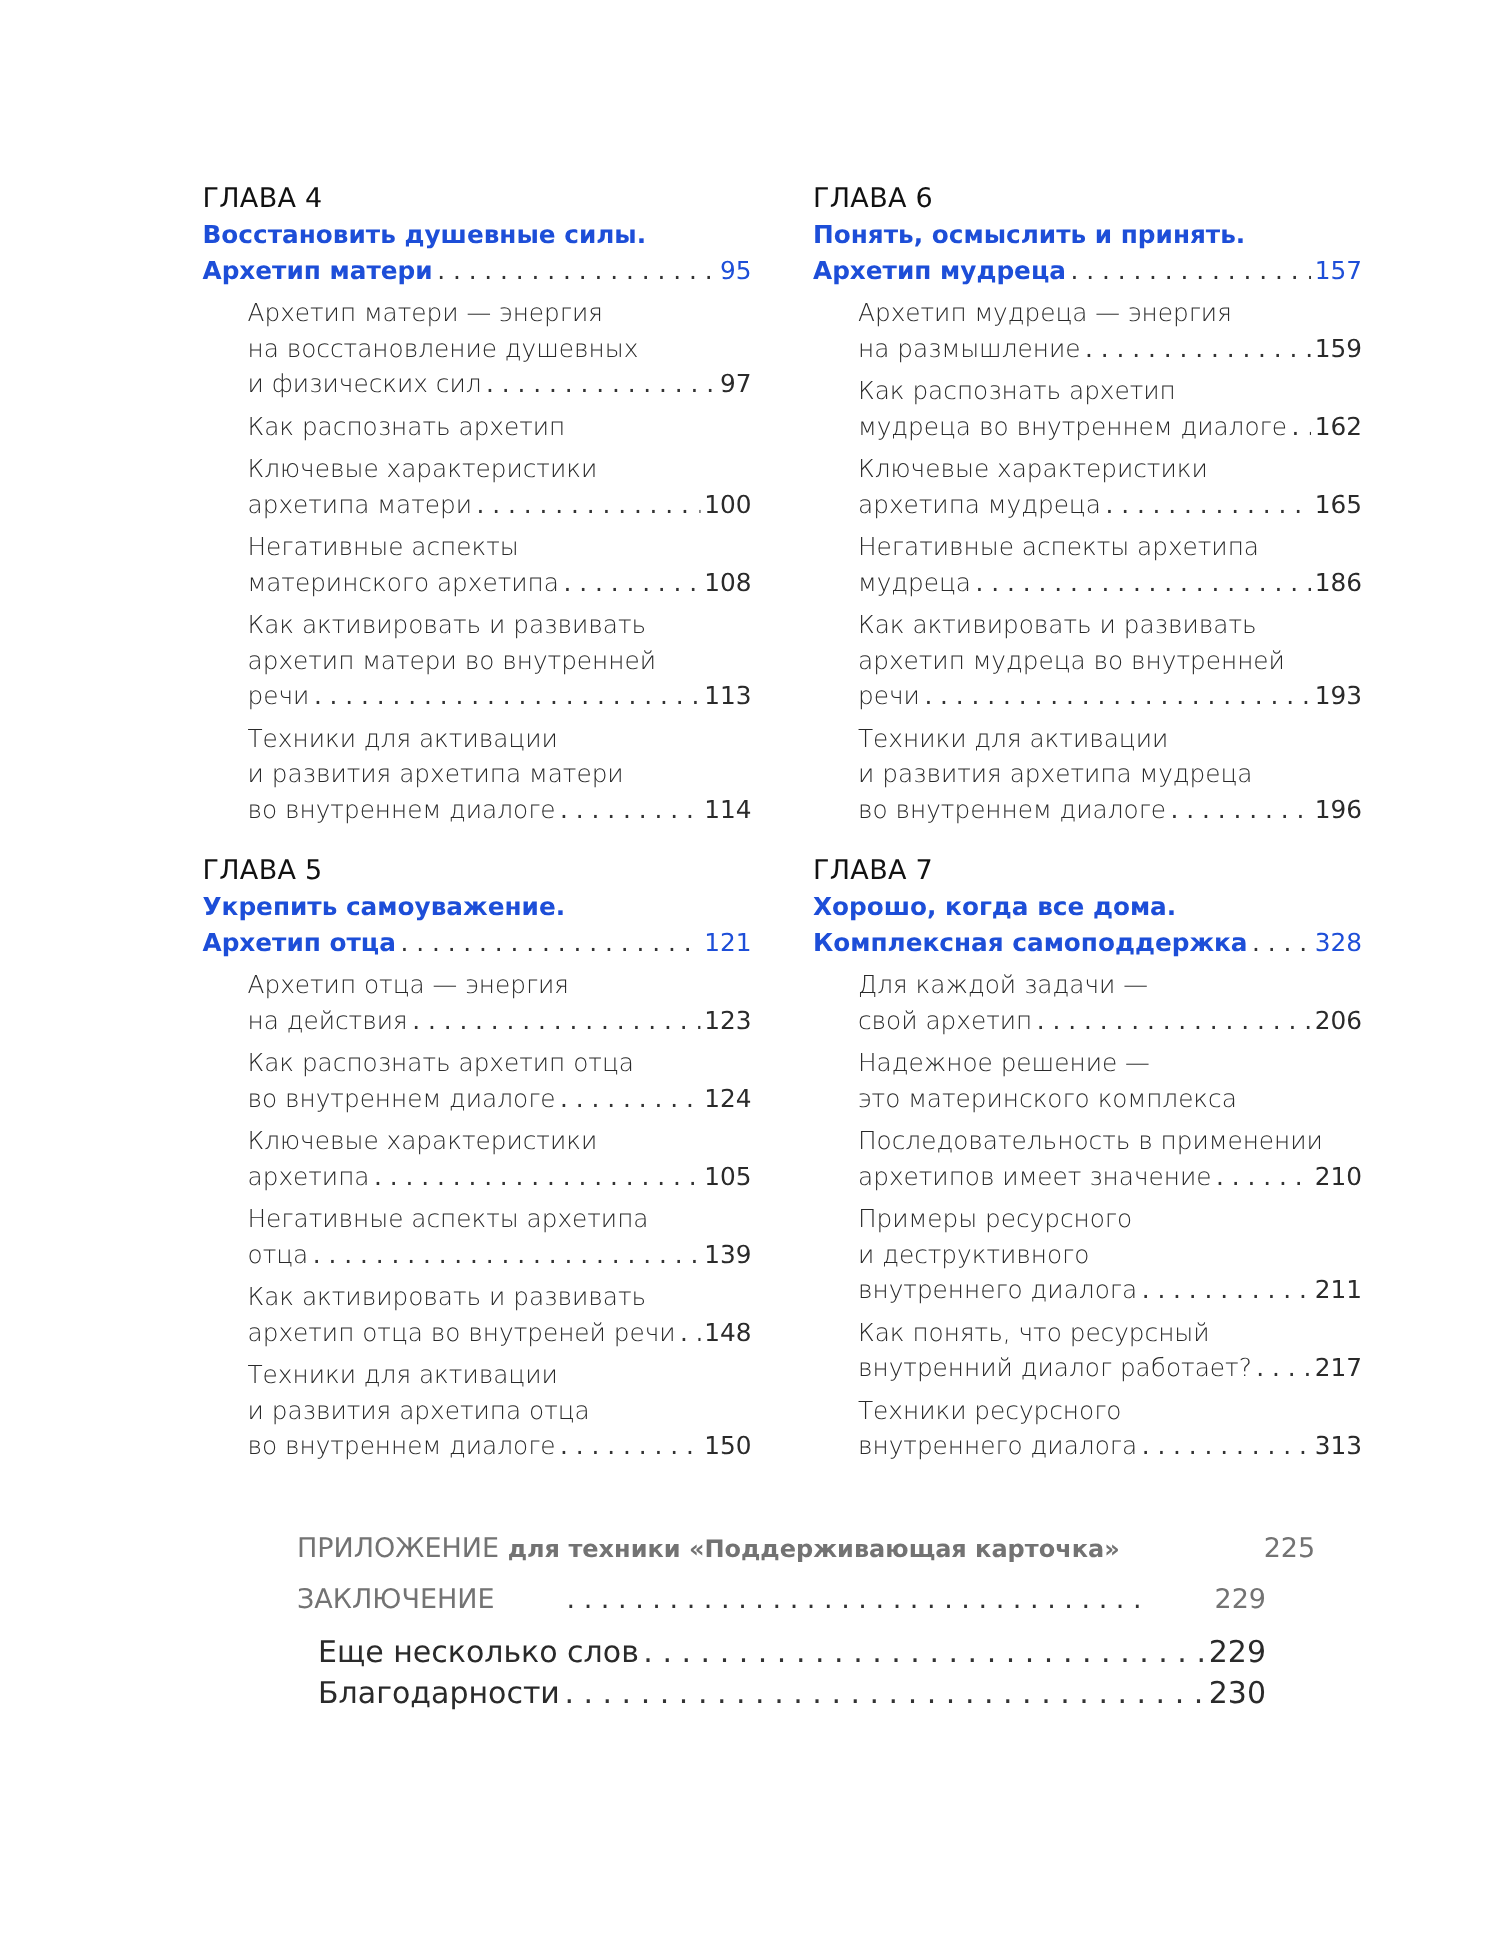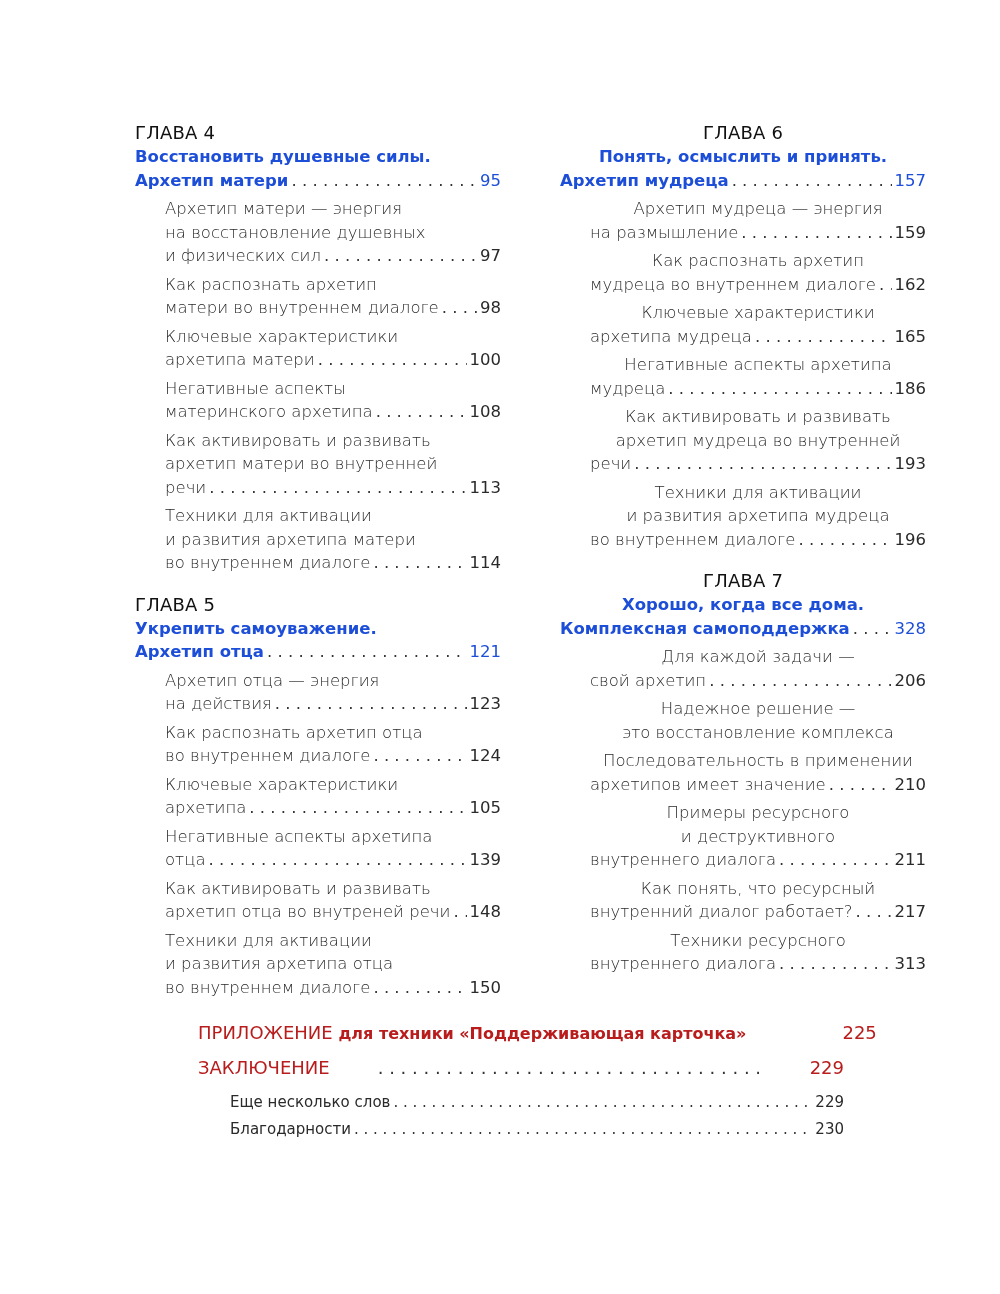--- a/index.html
+++ b/index.html
@@ -1,35 +1,35 @@
 <!DOCTYPE html>
 <html><head>
 <meta charset="utf-8">
 <style>
   html, body { margin:0; padding:0; background:#ffffff; }
   body { width:1000px; height:1294px; position:relative; overflow:hidden;
          font-family:"DejaVu Sans", sans-serif; color:#1c1c1c; }
   .col { position:absolute; top:121px; width:366px; }
   .col.left { left:135px; }
-  .col.right { left:560px;text-align:center; }
+  .col.right { left:542px; }
   .chapter { margin-bottom:18px; }
   .chap-label { font-size:18px; font-weight:normal; line-height:24px; letter-spacing:0.2px; color:#111; }
   .chap-title { font-size:16.5px; font-weight:bold; line-height:23.5px; color:#1d4ed8; }
   .entry-line { display:flex; align-items:baseline; white-space:nowrap; }
   .entry-line .t { flex:0 0 auto; }
   .entry-line .dots { flex:1 1 auto; overflow:hidden; color:#333; margin:0 3px; letter-spacing:2.2px; font-weight:normal; }
   .entry-line .dots::before { content:". . . . . . . . . . . . . . . . . . . . . . . . . . . . . . . . . . . . . . . . . . . . . . . . . . . . . . . . . . . . . . . . . . . . . . . . . . . . . . . . . . . . . . . . . ."; letter-spacing:0; }
   .entry-line .pg { flex:0 0 auto; font-weight:normal; }
   .chap-title .pg { font-weight:normal; }
   .sub { margin-left:30px; margin-top:5px; font-size:16.5px; line-height:23.5px; color:#2a2a2a; font-weight:300; }
   .sub .l { display:block; white-space:nowrap; }
   .back { position:absolute; left:198px; top:1020px; width:646px; }
-  .back .main { font-size:18px; line-height:26px; margin-bottom:8px; color:#b91c1c;gap:45px; }
+  .back .main { font-size:18px; line-height:26px; margin-bottom:8px; color:#737373;gap:45px; }
   .back .main .b { font-weight:bold; font-size:16px; }
-  .back .subl { margin-left:32px; font-size:15px; line-height:27px; color:#2a2a2a; }
+  .back .subl { margin-left:14px; font-size:20px; line-height:27px; color:#2a2a2a; }
 </style>
 </head>
 <body>
 
 <div class="col left" id="colL">
     <div class="chapter">
       <div class="chap-label">ГЛАВА 4</div>
       <div class="chap-title">
         <div>Восстановить душевные силы.</div>
         <div class="entry-line">
@@ -42,25 +42,20 @@
         <span class="l">Архетип матери — энергия</span>
         <span class="l">на восстановление душевных</span>
         <div class="entry-line">
           <span class="t">и физических сил</span>
           <span class="dots"></span>
           <span class="pg">97</span>
         </div>
       </div>
       <div class="sub">
         <span class="l">Как распознать архетип</span>
-        <div class="entry-line">
-          <span class="t">матери во внутреннем диалоге</span>
-          <span class="dots"></span>
-          <span class="pg">98</span>
-        </div>
       </div>
       <div class="sub">
         <span class="l">Ключевые характеристики</span>
         <div class="entry-line">
           <span class="t">архетипа матери</span>
           <span class="dots"></span>
           <span class="pg">100</span>
         </div>
       </div>
       <div class="sub">
@@ -226,21 +221,21 @@
       <div class="sub">
         <span class="l">Для каждой задачи —</span>
         <div class="entry-line">
           <span class="t">свой архетип</span>
           <span class="dots"></span>
           <span class="pg">206</span>
         </div>
       </div>
       <div class="sub">
         <span class="l">Надежное решение —</span>
-        <span class="l">это восстановление комплекса</span>
+        <span class="l">это материнского комплекса</span>
       </div>
       <div class="sub">
         <span class="l">Последовательность в применении</span>
         <div class="entry-line">
           <span class="t">архетипов имеет значение</span>
           <span class="dots"></span>
           <span class="pg">210</span>
         </div>
       </div>
       <div class="sub">

